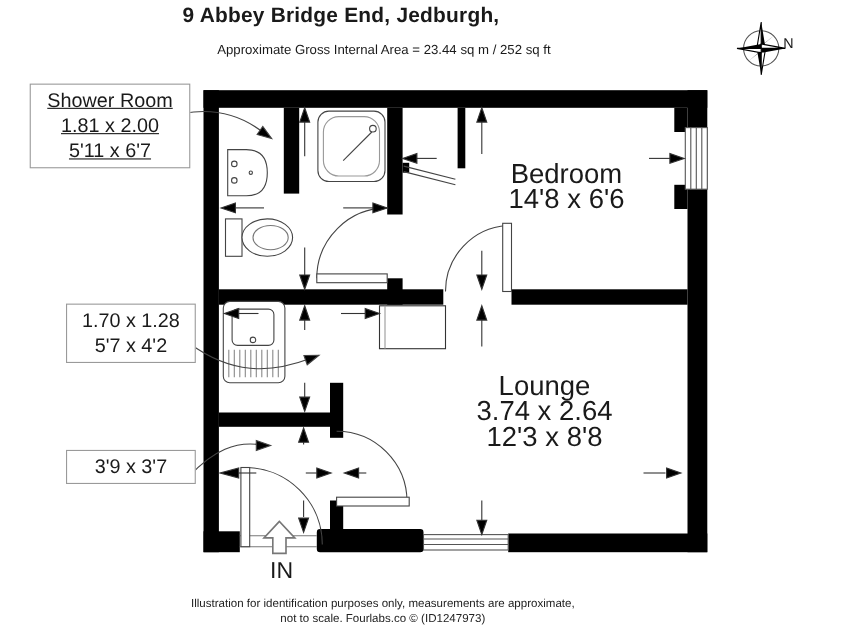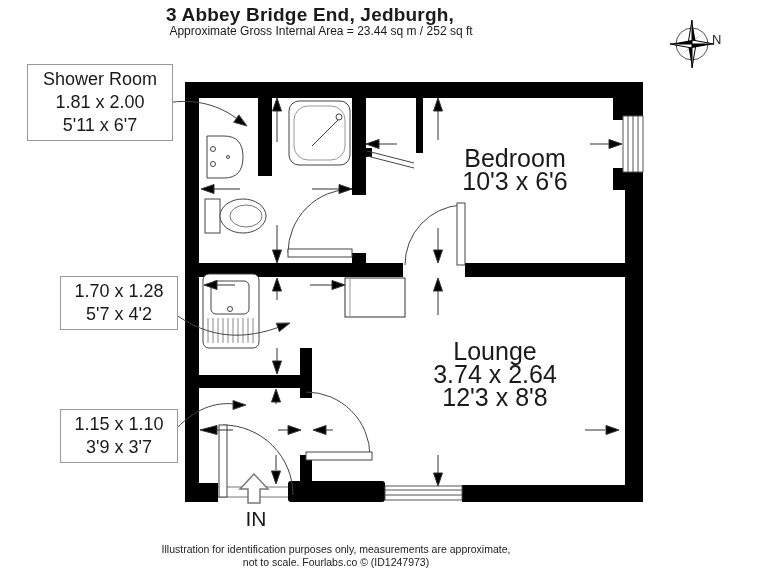--- a/index.html
+++ b/index.html
@@ -2,33 +2,33 @@
 <html><head>
 <meta charset="utf-8">
 <style>
   html,body{margin:0;padding:0;background:#fff;}
   #stage{
     position:relative;width:768px;height:576px;background:#ffffff;overflow:hidden;
     font-family:"Liberation Sans","DejaVu Sans",sans-serif;color:#1a1a1a;
   }
   .abs{position:absolute;}
   #title{left:0;top:4px;width:620px;text-align:center;font-size:19px;font-weight:bold;letter-spacing:.2px;}
-  #subtitle{left:0;top:24px;width:642px;text-align:center;font-size:12px;}
+  #subtitle{left:0;top:38px;width:642px;text-align:center;font-size:12px;padding-left:28px;}
   .labelbox{
     border:1px solid #9a9a9a;background:#fff;text-align:center;
     font-size:18px;line-height:23px;padding:3px 2px;
   }
-  #shower-box{left:27px;top:64px;width:140px;}
+  #shower-box{left:27px;top:76px;width:140px;text-decoration:underline;}
   #kitchen-box{left:60px;top:276px;width:112px;}
   #hall-box{left:60px;top:409px;width:112px;}
   .roomlabel{text-align:center;font-size:25px;line-height:23px;}
   #bedroom-label{left:425px;top:147px;width:180px;}
   #lounge-label{left:405px;top:340px;width:180px;}
   #in-label{left:224px;top:503px;width:64px;text-align:center;font-size:21px;line-height:32px;}
-  #footer{left:0;top:543px;width:672px;text-align:center;font-size:10.5px;line-height:13px;color:#222;}
+  #footer{left:0;top:543px;width:672px;text-align:center;font-size:10.5px;line-height:13px;color:#222;padding-left:12px;}
   #compass{left:668px;top:16px;}
   #north{left:712px;top:32px;font-size:13px;font-weight:normal;}
   svg{display:block;}
 </style>
 </head>
 <body>
 
 <div id="stage">
 
   <svg class="abs" style="left:0;top:0" width="768" height="576" viewBox="0 0 768 576">
@@ -185,40 +185,39 @@
     <polygon points="24,52 20,28 24,28" fill="#000"></polygon>
     <polygon points="46,28 24,24 24,28" fill="#fff" stroke="#000" stroke-width="1"></polygon>
     <polygon points="46,28 24,32 24,28" fill="#000"></polygon>
     <polygon points="2,28 24,32 24,28" fill="#fff" stroke="#000" stroke-width="1"></polygon>
     <polygon points="2,28 24,24 24,28" fill="#000"></polygon>
     <polygon points="36,16 26,24 24,26" fill="#000"></polygon>
     <polygon points="12,40 22,32 24,30" fill="#000"></polygon>
   </svg>
   <div id="north" class="abs">N</div>
 
-  <div id="title" class="abs">3 Abbey Bridge End, Jedburgh,</div>
+  <div id="title" class="abs">9 Abbey Bridge End, Jedburgh,</div>
   <div id="subtitle" class="abs">Approximate Gross Internal Area = 23.44 sq m / 252 sq ft</div>
 
   <div id="shower-box" class="abs labelbox">
     <div>Shower Room</div>
     <div>1.81 x 2.00</div>
     <div>5'11 x 6'7</div>
   </div>
   <div id="kitchen-box" class="abs labelbox">
     <div>1.70 x 1.28</div>
     <div>5'7 x 4'2</div>
   </div>
   <div id="hall-box" class="abs labelbox">
-    <div>1.15 x 1.10</div>
     <div>3'9 x 3'7</div>
   </div>
 
   <div id="bedroom-label" class="abs roomlabel">
     <div>Bedroom</div>
-    <div>10'3 x 6'6</div>
+    <div>14'8 x 6'6</div>
   </div>
   <div id="lounge-label" class="abs roomlabel">
     <div>Lounge</div>
     <div>3.74 x 2.64</div>
     <div>12'3 x 8'8</div>
   </div>
 
   <div id="in-label" class="abs">IN</div>
 
   <div id="footer" class="abs">

